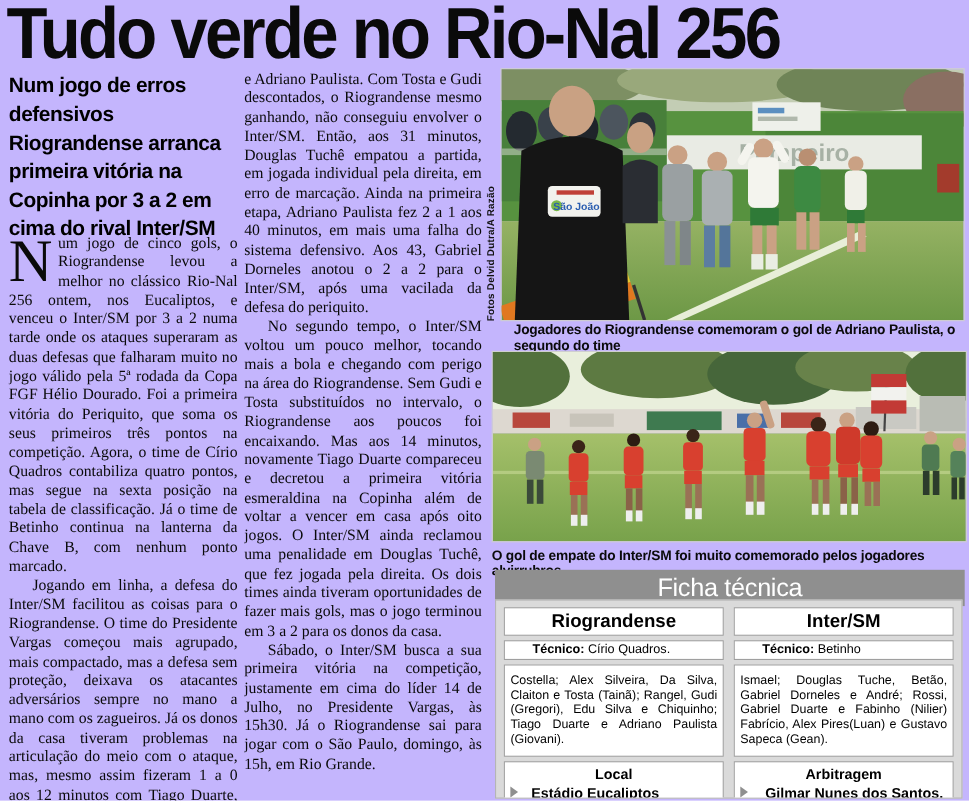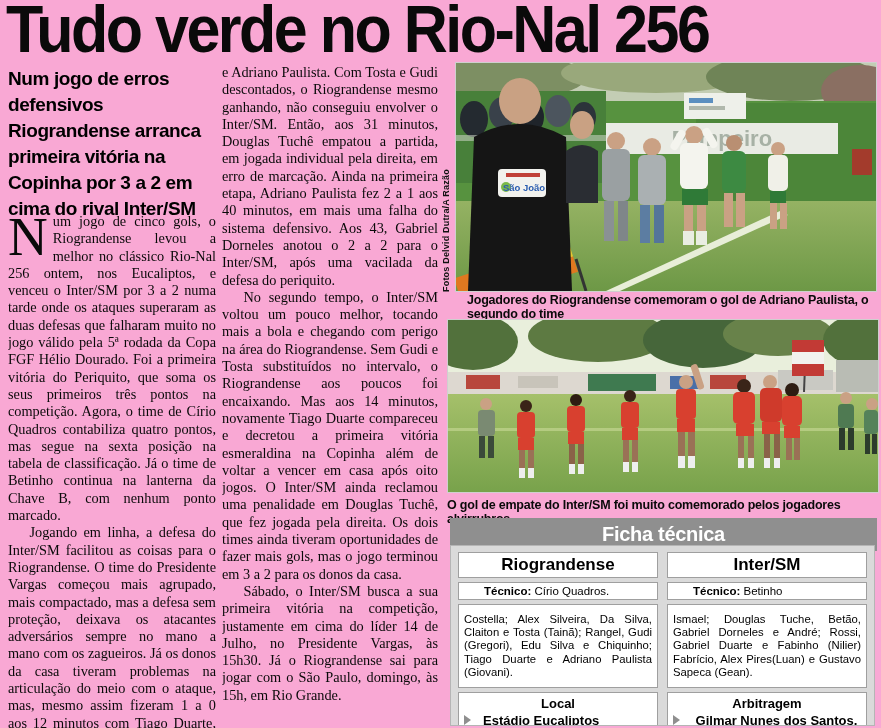--- a/index.html
+++ b/index.html
@@ -1,16 +1,16 @@
 <!DOCTYPE html>
 <html><head>
 <meta charset="utf-8">
 <style>
   html,body{margin:0;padding:0;background:#fff;}
-  #page{position:relative;width:881px;height:728px;background:#f9a8d4;overflow:hidden;
+  #page{position:relative;width:881px;height:728px;background:#c4b5fd;overflow:hidden;
         font-family:"Liberation Sans",sans-serif;color:#000;}
 
   
   .headline{position:absolute;left:6px;top:-8px;width:872px;
     font-family:"Liberation Sans",sans-serif;font-weight:bold;
     font-size:61px;letter-spacing:-2.5px;transform:scaleY(1.08);transform-origin:left top;
     white-space:nowrap;color:#0a0a0a;}
 
   
   .lead{position:absolute;left:8px;top:66px;width:210px;
@@ -29,21 +29,21 @@
   
   .photo{position:absolute;display:block;border:1px solid #cfcfcf;}
   .credit{position:absolute;left:441px;top:62px;height:230px;width:13px;
     font-size:9px;font-weight:bold;color:#111;
     writing-mode:vertical-rl;transform:rotate(180deg);text-align:left;
     letter-spacing:0.2px;}
   .caption{position:absolute;font-weight:bold;font-size:12.5px;letter-spacing:-0.2px;color:#0a0a0a;}
 
   
   .ficha-title{position:absolute;left:450px;top:518px;width:427px;height:33px;
-    background:#8f8f8f;color:#fff;font-weight:bold;font-size:20px;
+    background:#8f8f8f;color:#fff;font-weight:normal;font-size:23px;
     display:flex;align-items:center;justify-content:center;letter-spacing:-0.3px;}
   .ficha-box{position:absolute;left:450px;top:545px;width:425px;height:181px;
     background:#dadada;border:1px solid #b5b5b5;overflow:hidden;
     display:flex;gap:9px;padding:6px 7px;box-sizing:border-box;}
   .ficha-col{flex:1;display:flex;flex-direction:column;gap:4px;min-width:0;}
   .fbox{background:#fff;border:1px solid #9f9f9f;padding:1px 5px;box-sizing:border-box;}
   .team-name{font-weight:bold;font-size:17px;padding:2px 5px;text-align:center;}
   .tecnico{font-size:11.5px;padding:2px 5px;}
   .tecnico b{font-weight:bold;margin-left:20px;}
   .players{font-size:11.3px;line-height:13.2px;text-align:justify;padding:8px 5px;flex:0 0 auto;min-height:62px;}

